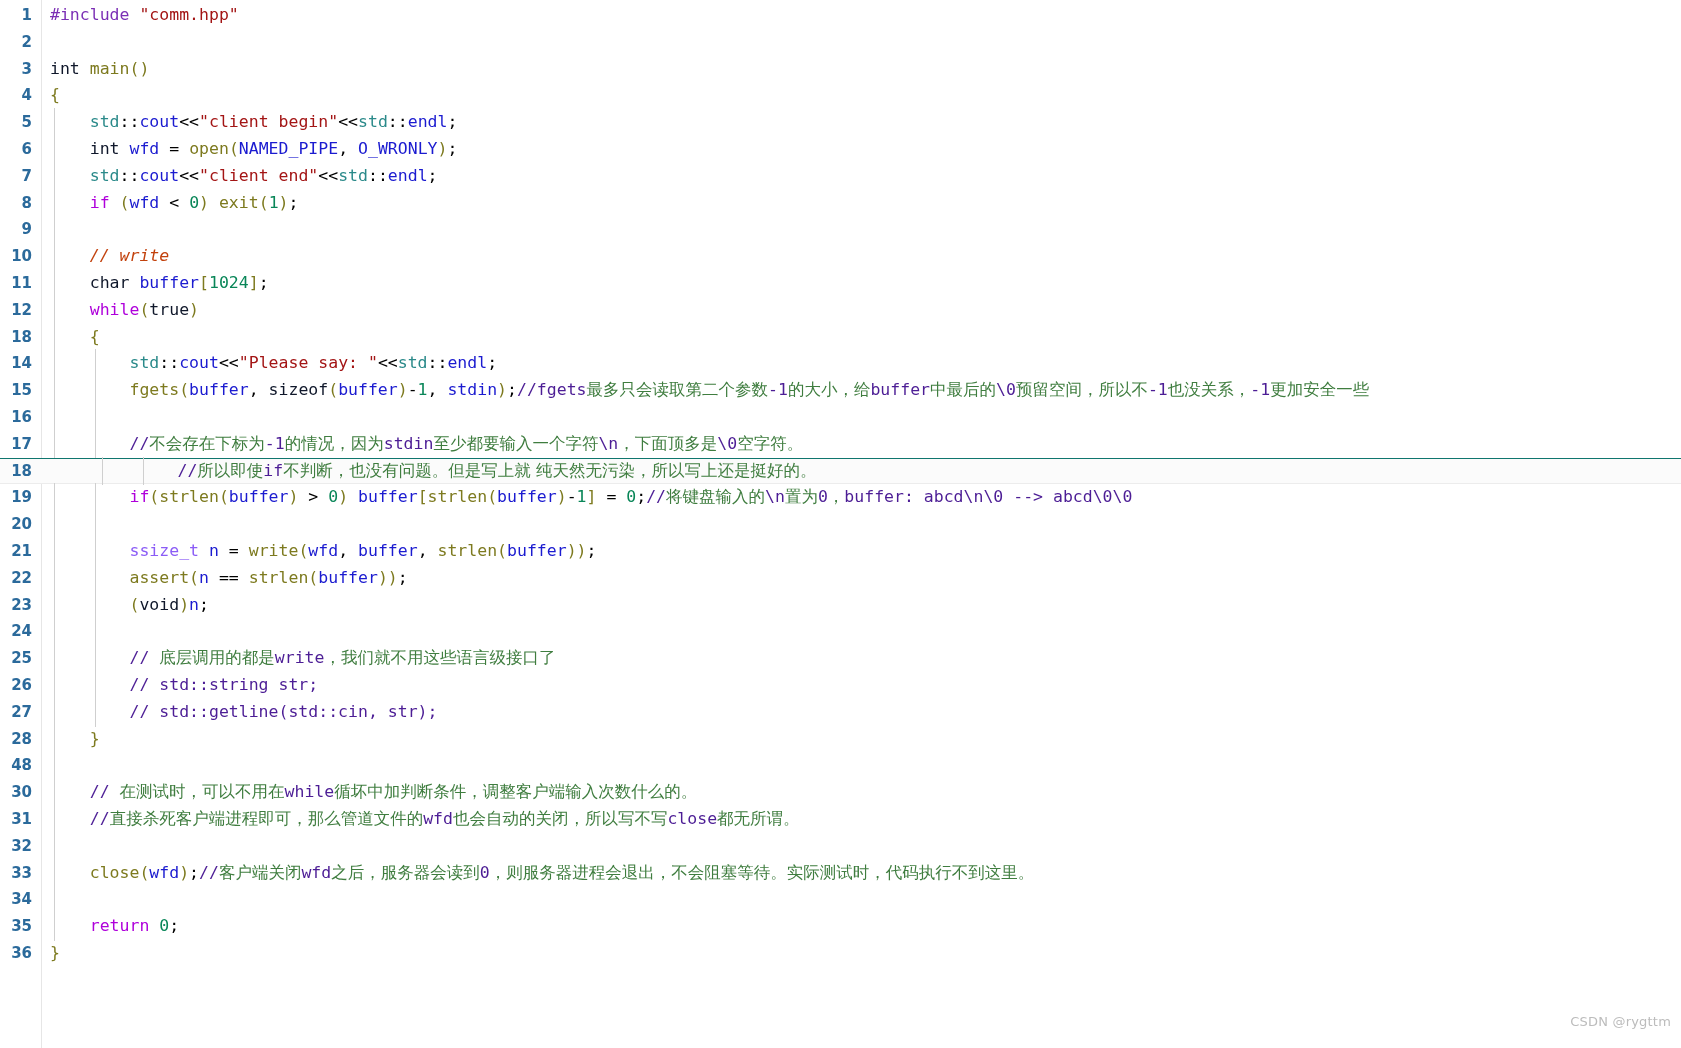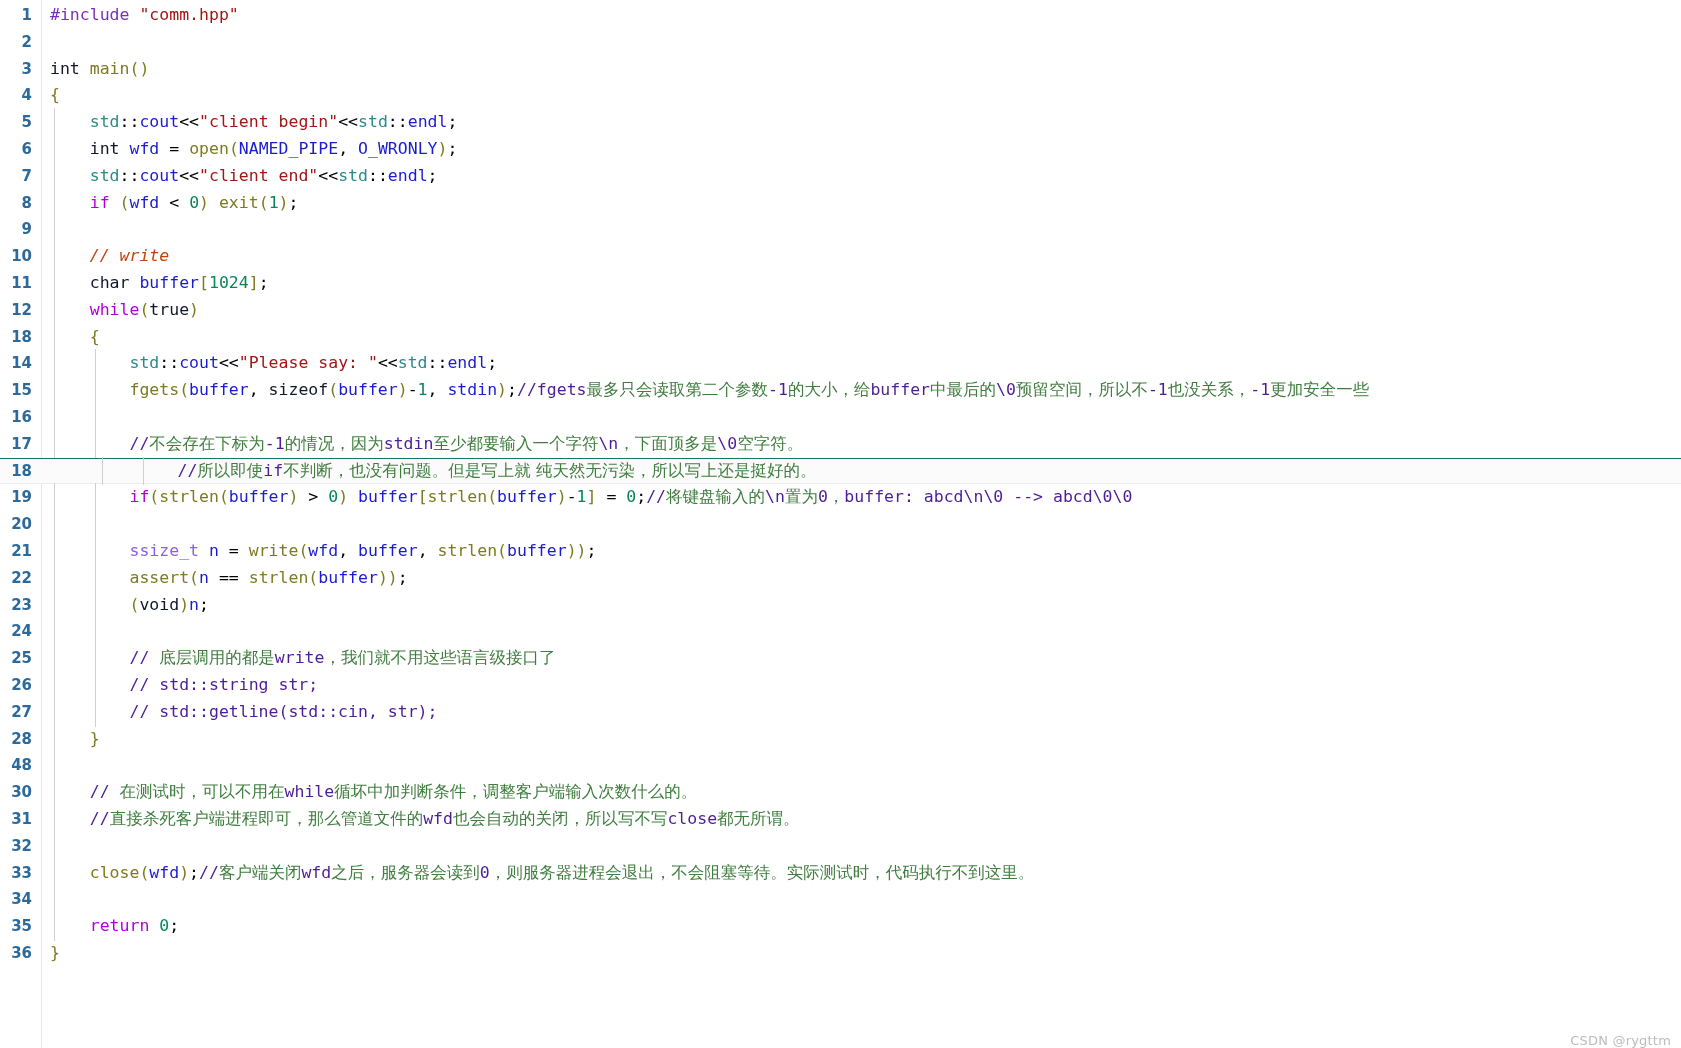--- a/index.html
+++ b/index.html
@@ -100,21 +100,21 @@
   .t-var      { color: #1b1bd0; }
   .t-com      { color: #c2410c; font-style: italic; margin-top: 12px; }
   .t-com-cjk  { color: #3f7d3f; font-style: normal; font-family: "DejaVu Sans", "Liberation Sans", sans-serif; }
   .t-com-code { color: #4c1d95; font-style: normal; font-weight: normal; }
   .t-brk      { color: #7d7a1f; }
 
   
   #watermark {
     position: absolute;
     right: 10px;
-    bottom: 0;
+    bottom: 19px;
     color: #bcbcbc;
     font-size: 13px;
     font-family: "DejaVu Sans", "Liberation Sans", sans-serif;
     letter-spacing: 0.2px;
     user-select: none;
   }
 </style>
 </head>
 <body>
 

